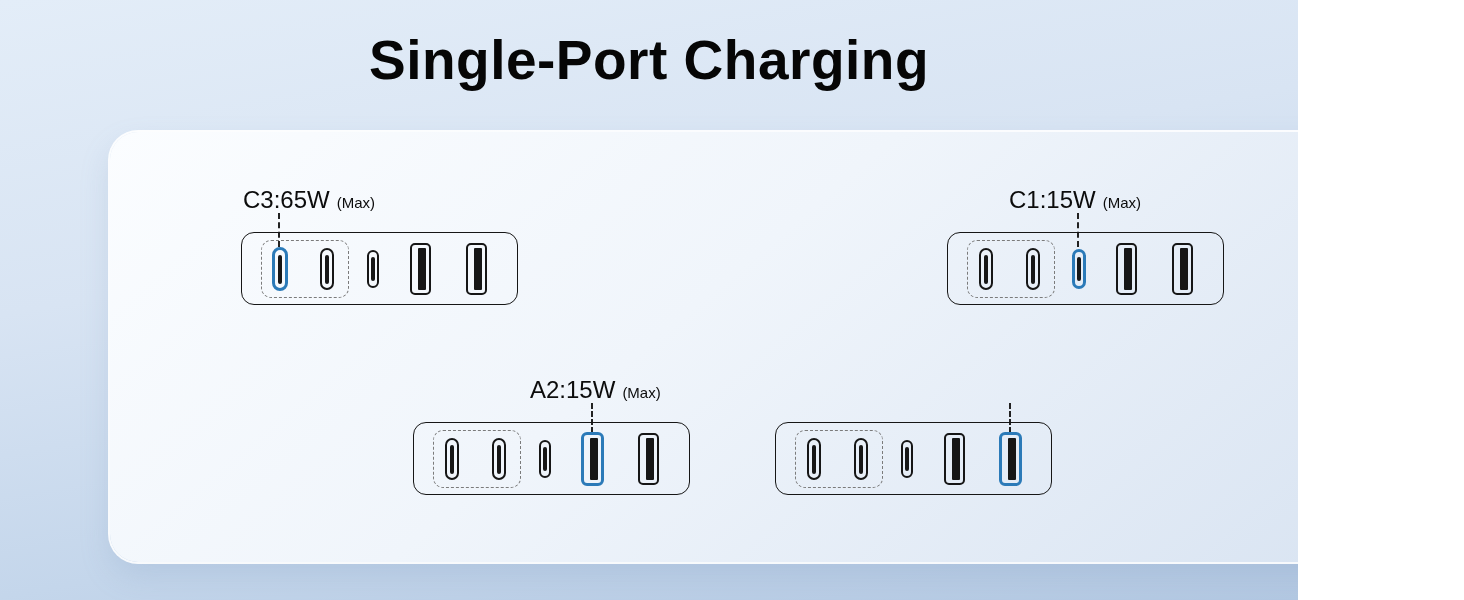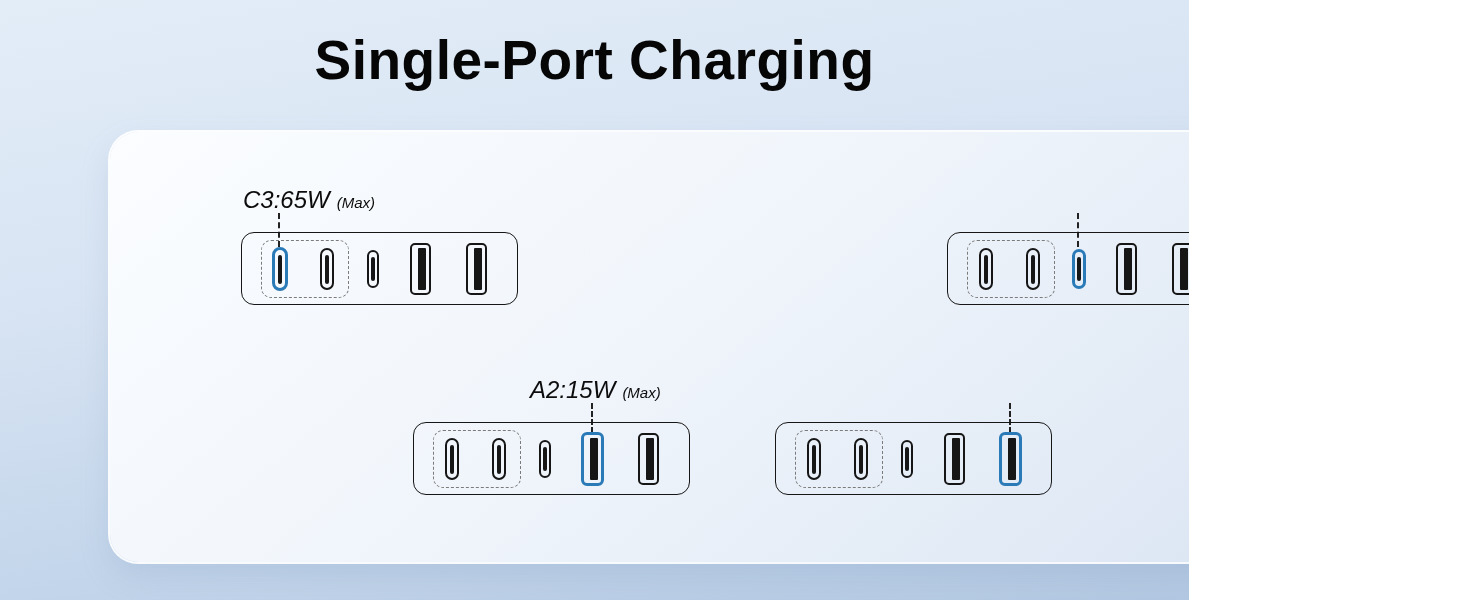--- a/index.html
+++ b/index.html
@@ -2,38 +2,38 @@
 <html style="--blue: #2b7ab8; --outline: #161616;"><head>
 <meta charset="utf-8">
 <style>
   :root{
     --blue:#2b7ab8;
     --outline:#161616;
   }
   html,body{margin:0;padding:0;}
   .canvas{
     position:relative;
-    width:1189px;height:600px;
+    width:1298px;height:600px;
     overflow:hidden;
     background:linear-gradient(170deg,#e3edf8 0%,#d8e4f3 38%,#c4d6eb 72%,#b3c8e2 100%);
     font-family:"Liberation Sans",sans-serif;
   }
   .title{
     position:absolute;top:24px;left:0;width:100%;
     margin:0;text-align:center;
     font-size:55px;line-height:72px;font-weight:700;color:#060606;
     letter-spacing:0.5px;
   }
   .card{
     position:absolute;left:110px;top:132px;width:1245px;height:430px;
     border-radius:28px;
     background:linear-gradient(140deg,#fbfdff 0%,#f0f5fb 45%,#d9e4f2 100%);
     box-shadow:0 0 0 2px rgba(255,255,255,0.9),0 14px 30px rgba(124,150,186,0.22);
   }
-  .charger{position:absolute;width:277px;height:119px;font-style:italic;}
+  .charger{position:absolute;width:277px;height:119px;}
   .label{position:absolute;top:0;white-space:nowrap;color:#0c0c0c;line-height:28px;}
   .label-main{font-size:24px;}
   .label-max{font-size:15px;margin-left:7px;}
   .leader{position:absolute;top:27px;height:34px;width:0;border-left:2px dashed #222;}
   .row2 .leader{height:30px;}
   .device{
     position:absolute;left:0;top:46px;width:277px;height:73px;
     border:1.6px solid var(--outline);border-radius:13px;box-sizing:border-box;
   }
   .group{
@@ -86,20 +86,23 @@
             <div class="bar"></div>
           </div>
         <div class="port usba p5">
             <div class="bar"></div>
           </div>
       </div>
     </div>
 
 
     <div class="charger row1" style="left:837px;top:54px">
+      <div class="label" style="left:62px">
+        <span class="label-main">C1:15W</span><span class="label-max">(Max)</span>
+      </div>
       <div class="leader" style="left:130px"></div>
       <div class="device">
         <div class="group"></div>
         <div class="port usbc p1">
             <div class="bar"></div>
           </div>
         <div class="port usbc p2">
             <div class="bar"></div>
           </div>
         <div class="port usbc small p3 hl">

